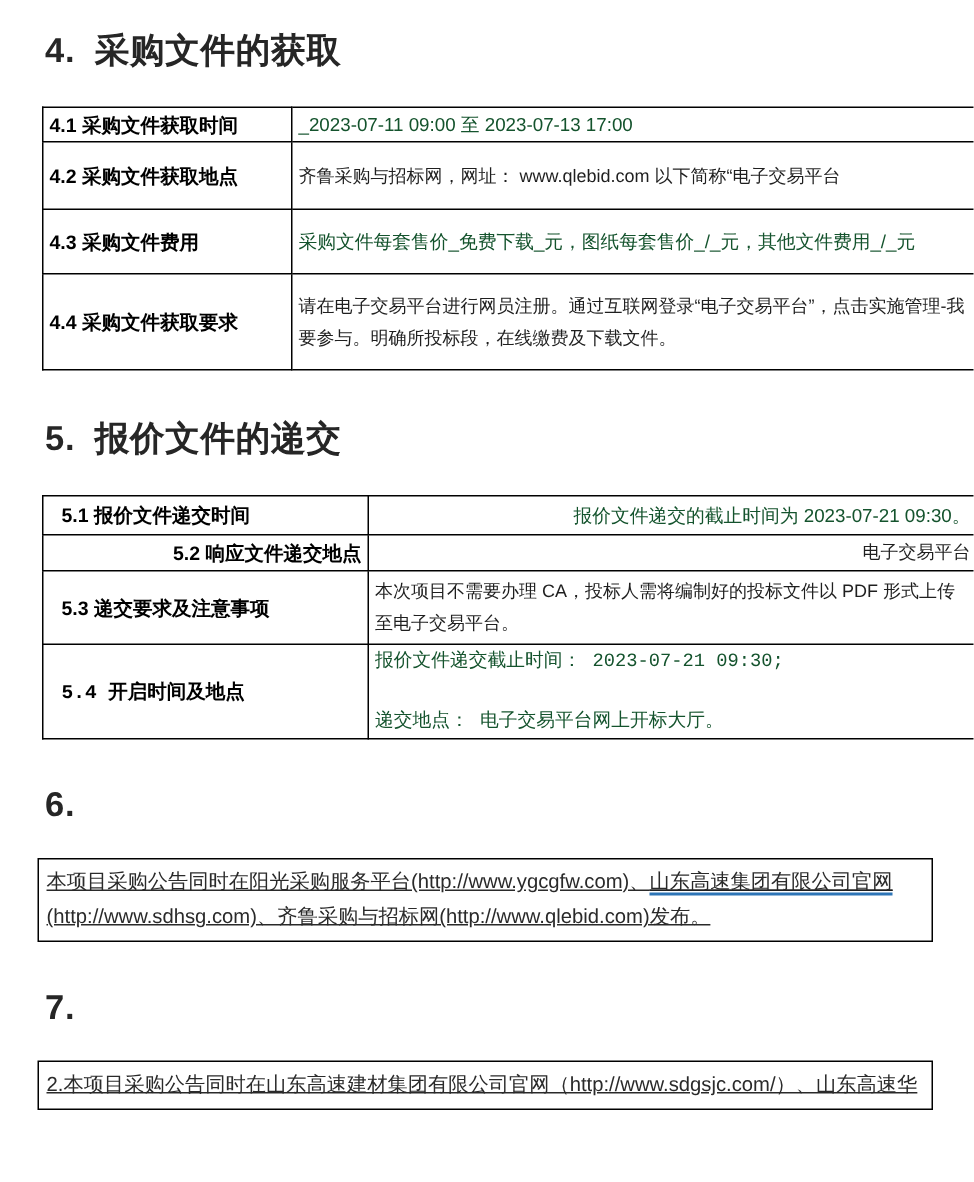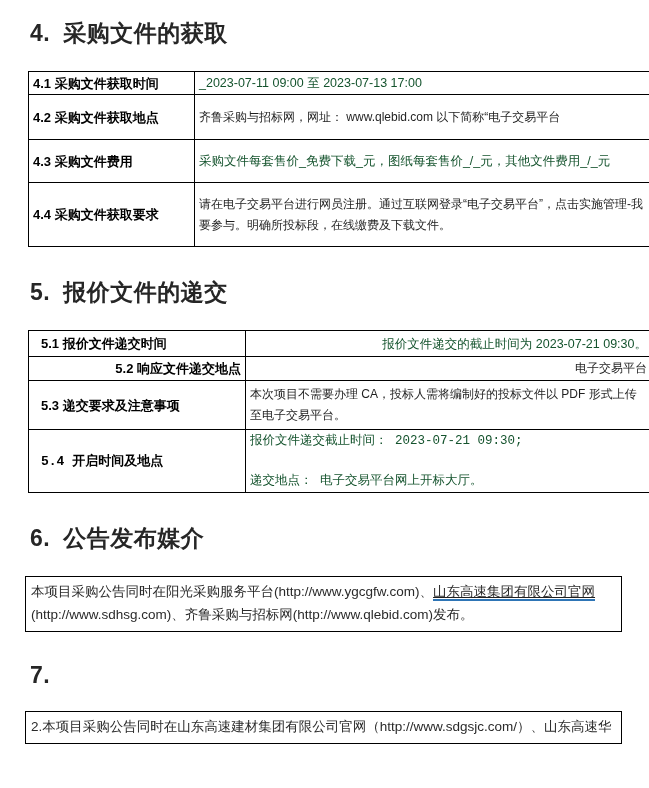--- a/index.html
+++ b/index.html
@@ -34,21 +34,21 @@
   td.val{font-size:12.5px;color:#14532d;line-height:20px;}
   td.val.lg{font-size:12px;color:#1f1f1f;line-height:21px;}
   td.val p{margin:0;}
   td.val p.gap-after{margin-bottom:20px;}
   .pad-l{padding-left:7px;text-align:right;}
   .box{
     border:1px solid #000;width:584px;margin-left:-3px;
     padding:3px 6px 5px 5px;
     font-size:13.5px;line-height:23px;color:#2a2a2a;
   }
-  .box p{margin:0;}
+  .box p{margin:0;text-decoration:underline;}
   .doclink{
     text-decoration:underline;
     text-decoration-color:#1f1f1f;
     border-bottom:2px solid #2e75b6;
     padding-bottom:0px;
     cursor:pointer;
   }
   
   #t4 tr:nth-child(1) td{height:20px;}
   #t4 tr:nth-child(2) td{height:42px;}
@@ -114,21 +114,20 @@
       <td class="val">
         <p class="gap-after">报价文件递交截止时间： 2023-07-21 09:30;</p>
         <p>递交地点： 电子交易平台网上开标大厅。</p>
       </td>
     </tr>
   </tbody>
     </table>
 
   <div class="sec-heading">
     <span class="num">6.</span>
-    <span>公告发布媒介</span>
   </div>
 
   <div class="box">
     <p><span>本项目采购公告同时在阳光采购服务平台(http://www.ygcgfw.com)、</span><span class="doclink">山东高速集团有限公司官网</span><span>(http://www.sdhsg.com)、齐鲁采购与招标网(http://www.qlebid.com)发布。</span></p>
   </div>
 
   <div class="sec-heading">
     <span class="num">7.</span>
   </div>
 

